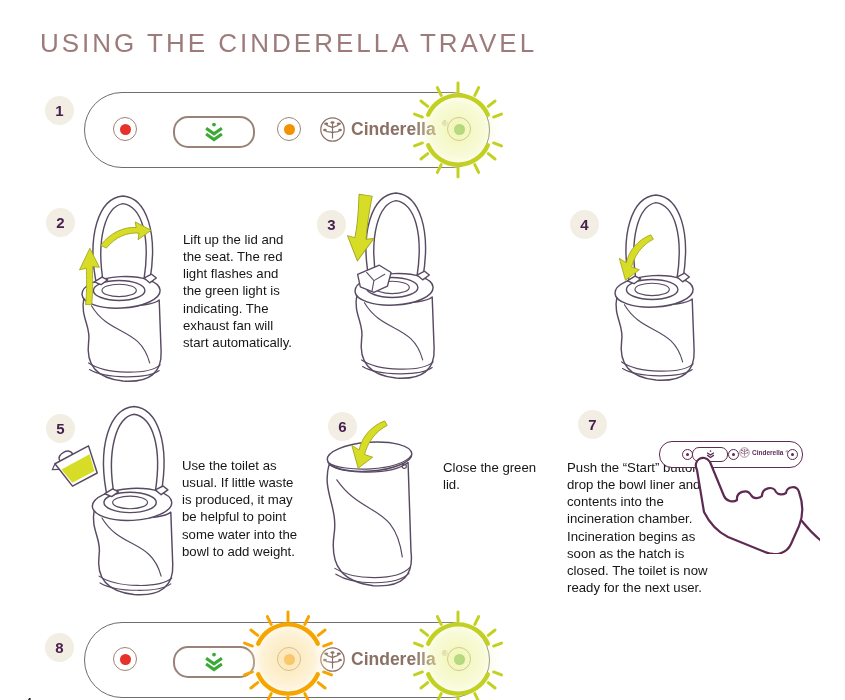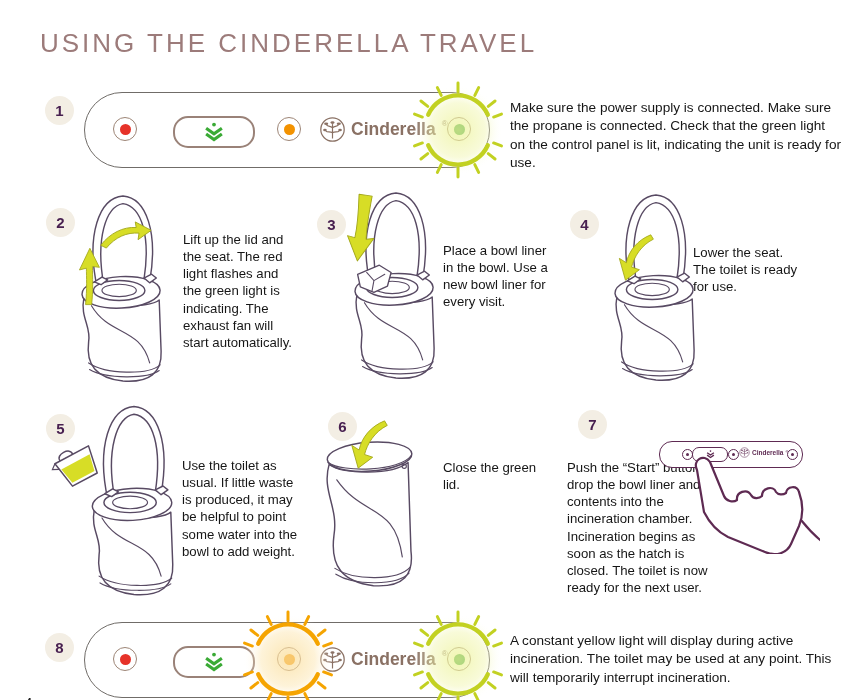--- a/index.html
+++ b/index.html
@@ -150,21 +150,20 @@
     </span>
     <span class="ring" style="left:362px;top:24px">
         <span class="dot" style="background:#2e9b45"></span>
       </span>
   </div>
   <svg class="glow glow-green" style="left:410px;top:58px" viewBox="-50 -55 100 110">
     <circle r="47" fill="url(#halo-green)"></circle>
       <use href="#glowhalf"></use>
       <use href="#glowhalf" transform="scale(1,-1)"></use>
   </svg>
-  <div class="steptext bigtext" style="left:510px;top:81px;width:332px">Make sure the power supply is connected. Make sure the propane is connected. Check that the green light on the control panel is lit, indicating the unit is ready for use.</div>
 
   <div class="badge" style="left:46px;top:190px">2</div>
   <svg class="abs" style="left:60px;top:173px" width="124" height="196" viewBox="0 0 130 205">
       <use href="#toilet-open"></use>
     </svg>
   <svg class="abs" style="left:76px;top:226px" width="26" height="64" viewBox="0 0 30 70">
     <path class="arrow" d="M11,68 C13,50 12,36 12,26 L4,28 L16,3 L27,25 L19,24 C19,36 20,52 18,68 Z"></path>
   </svg>
   <svg class="abs" style="left:96px;top:203px" width="58" height="28" viewBox="0 0 60 30">
     <path class="arrow" d="M4,26 C14,13 28,6 42,7 L41,1 L58,10 L44,20 L45,13 C32,12 20,17 10,29 Z"></path>
@@ -177,30 +176,28 @@
     </svg>
   <svg class="abs" style="left:344px;top:175px" width="34" height="70" viewBox="0 0 34 74">
     <g transform="rotate(8 17 37)">
         <path class="arrow" d="M10,2 L24,2 C23,22 23,38 24,48 L32,46 L18,72 L4,47 L12,48 C13,36 12,20 10,2 Z"></path>
       </g>
   </svg>
   <svg class="abs" style="left:350px;top:240px" width="46" height="38" viewBox="0 0 50 42">
     <path class="la" d="M8,18 L32,8 L45,16 L41,31 L26,38 L11,32 Z" stroke-width="1.2"></path>
     <path class="lan" d="M18,16 L26,25 L38,18 M26,25 L24,36" stroke-width="0.9"></path>
   </svg>
-  <div class="steptext" style="left:443px;top:224px;width:112px">Place a bowl liner in the bowl. Use a new bowl liner for every visit.</div>
 
   <div class="badge" style="left:570px;top:192px">4</div>
   <svg class="abs" style="left:593px;top:172px" width="124" height="196" viewBox="0 0 130 205">
       <use href="#toilet-open"></use>
     </svg>
   <svg class="abs" style="left:608px;top:212px" width="48" height="55" viewBox="0 0 55 60">
       <use href="#arrow-swoosh"></use>
     </svg>
-  <div class="steptext" style="left:693px;top:226px;width:110px">Lower the seat. The toilet is ready for use.</div>
 
   <div class="badge" style="left:46px;top:396px">5</div>
   <svg class="abs" style="left:70px;top:383px" width="126" height="200" viewBox="0 0 130 205">
       <use href="#toilet-open"></use>
     </svg>
   <svg class="abs" style="left:50px;top:418px" width="66" height="56" viewBox="0 0 66 56">
     <g transform="rotate(-28 30 28)">
       <path class="la" d="M14,16 C12,8 30,8 28,16" fill="none" stroke-width="1.3"></path>
       <path class="la" d="M8,16 L46,16 L41,44 L13,44 Z" stroke-width="1.3"></path>
       <path d="M11,24 L43,24 L39.5,41 L14.5,41 Z" fill="#d7dd26" stroke="none"></path>
@@ -282,16 +279,15 @@
   <svg class="glow glow-orange" style="left:240px;top:587px" viewBox="-50 -55 100 110">
     <circle r="47" fill="url(#halo-orange)"></circle>
       <use href="#glowhalf"></use>
       <use href="#glowhalf" transform="scale(1,-1)"></use>
   </svg>
   <svg class="glow glow-green" style="left:410px;top:587px" viewBox="-50 -55 100 110">
     <circle r="47" fill="url(#halo-green)"></circle>
       <use href="#glowhalf"></use>
       <use href="#glowhalf" transform="scale(1,-1)"></use>
   </svg>
-  <div class="steptext bigtext" style="left:510px;top:614px;width:335px">A constant yellow light will display during active incineration. The toilet may be used at any point. This will temporarily interrupt incineration.</div>
 
   <div id="pagenum">4</div>
 </div>
 
 </body></html>

